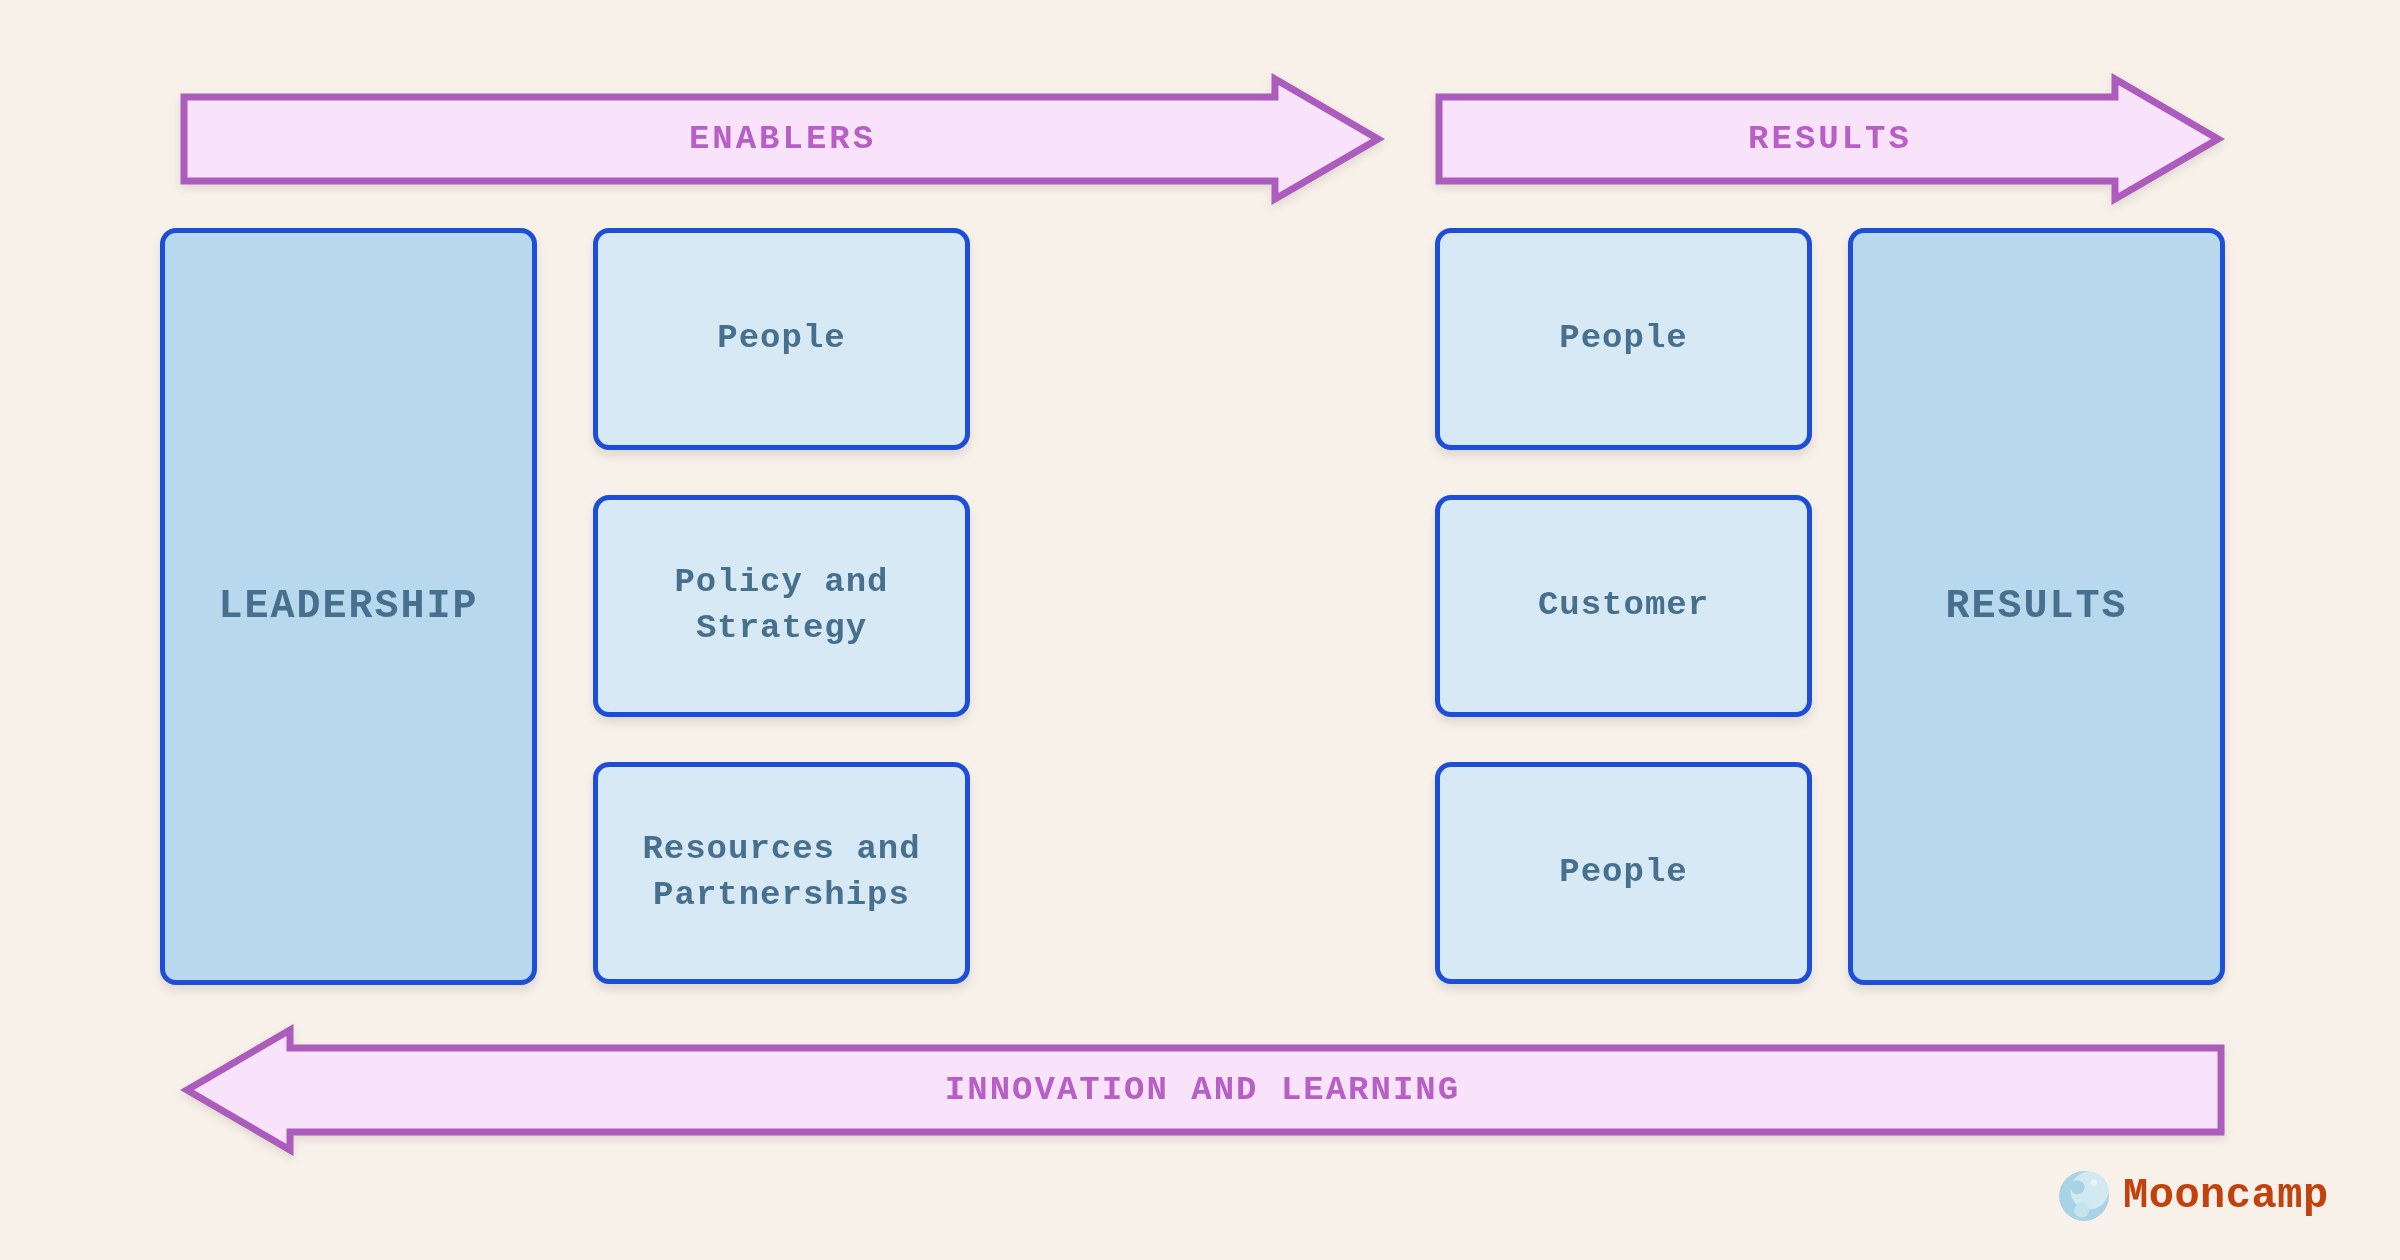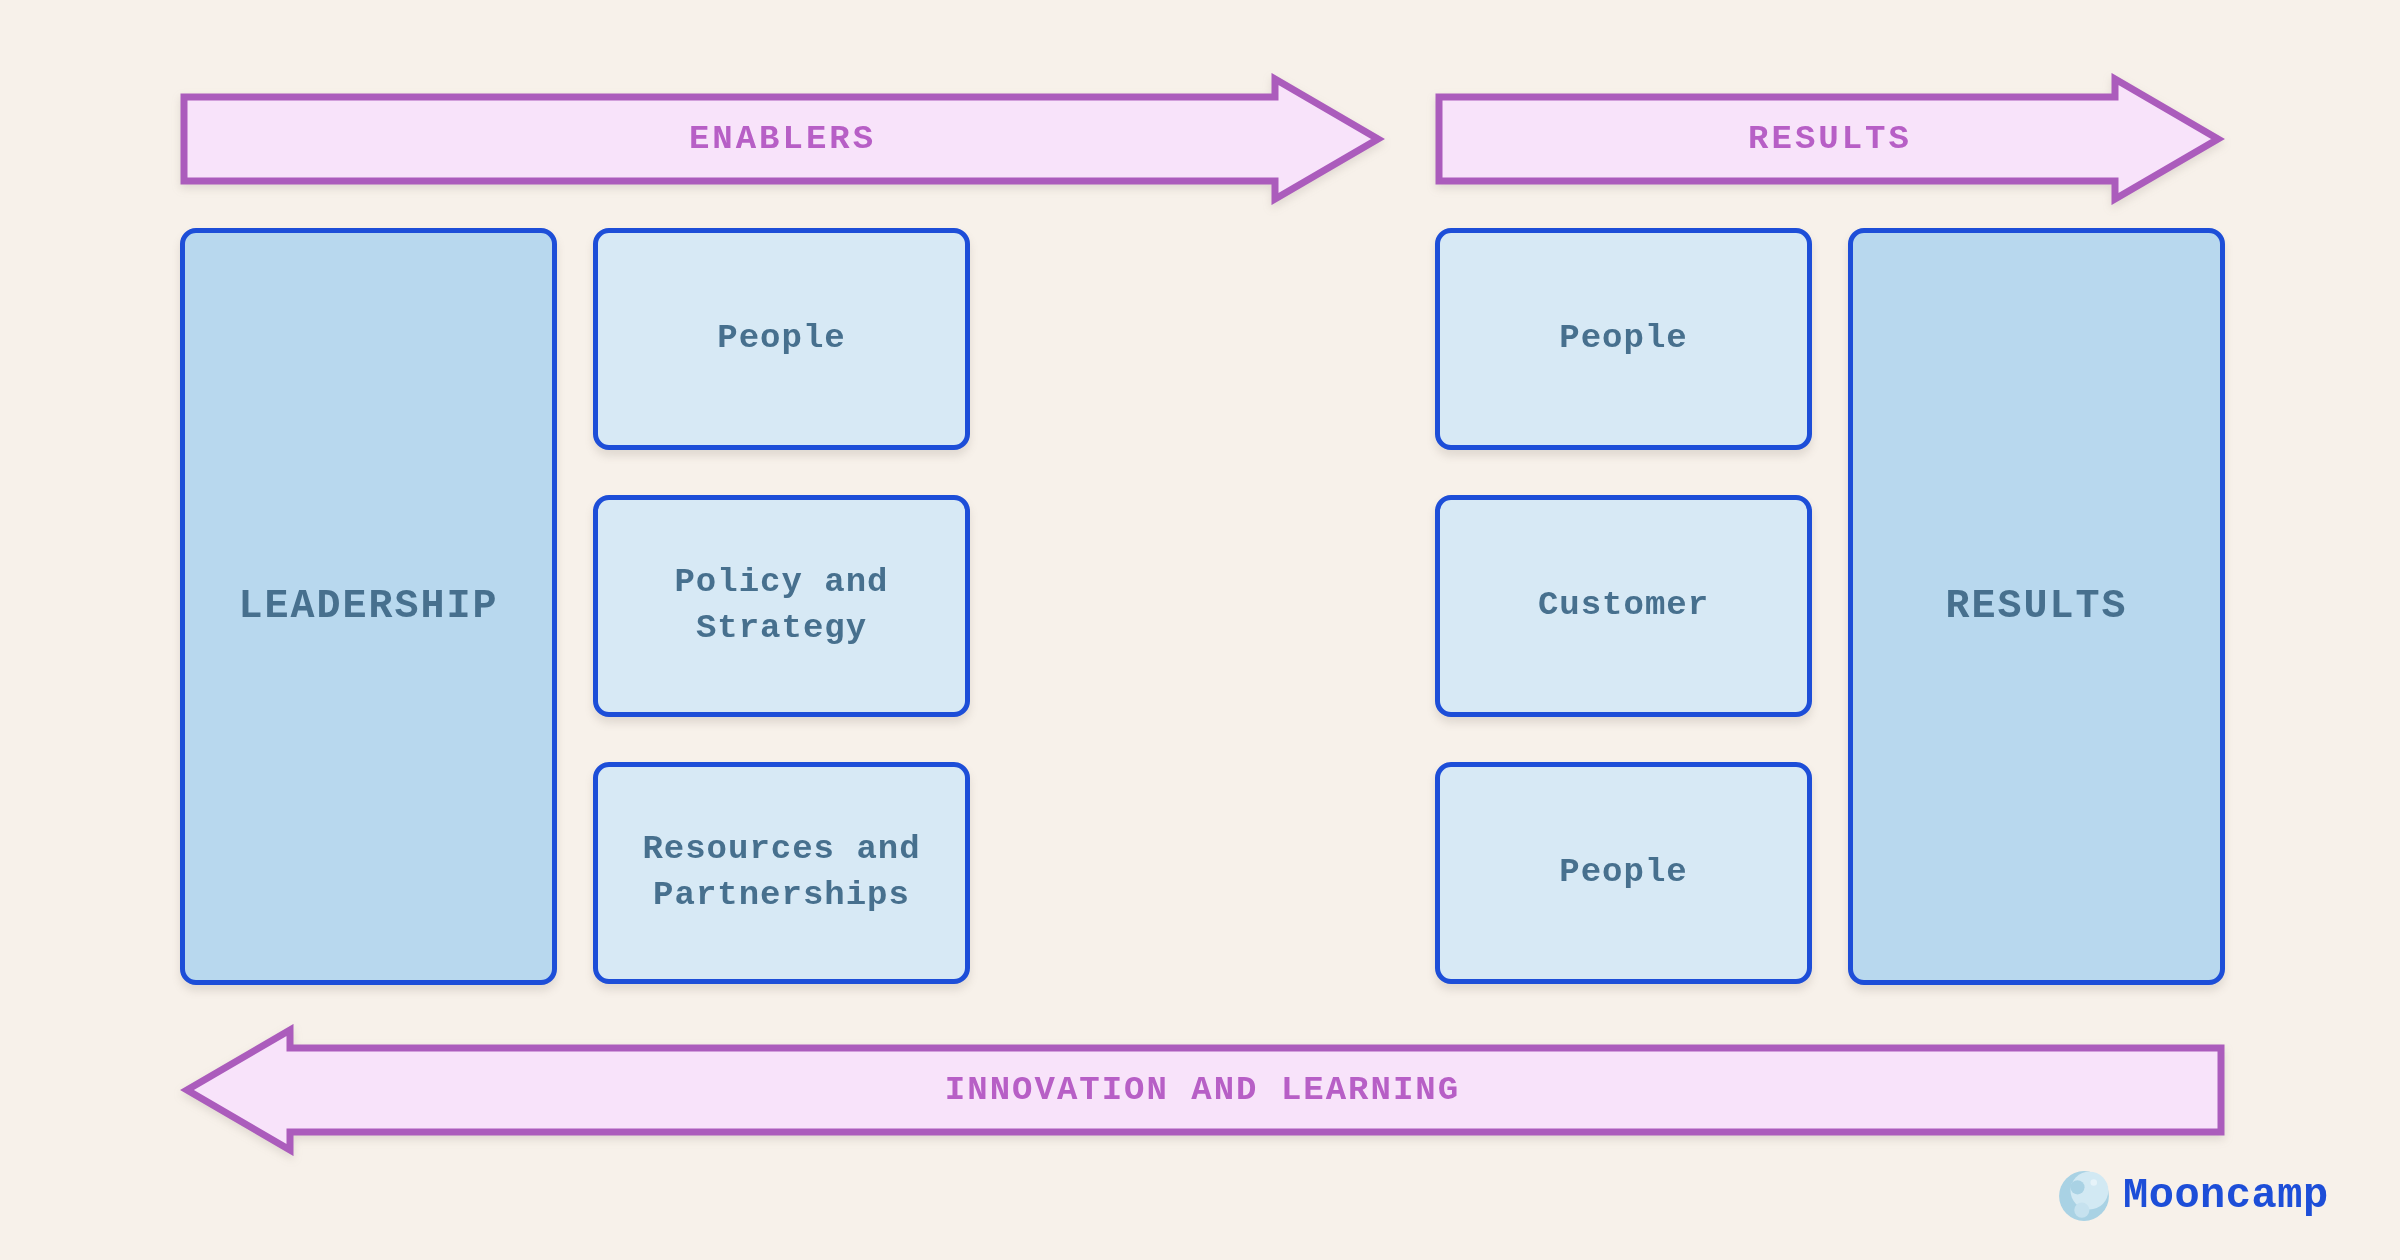--- a/index.html
+++ b/index.html
@@ -73,21 +73,21 @@
     width: 377px;
     height: 222px;
     background: #d7e9f5;
     font-size: 34px;
     font-weight: bold;
     letter-spacing: 1px;
     line-height: 1.35;
   }
   .box-small .box-label { max-width: 300px; }
 
-  .col-leadership { left: 180px; }
+  .col-leadership { left: 160px; }
   .col-enablers   { left: 593px; }
   .col-processes  { left: 1014px; }
   .col-results-sm { left: 1435px; }
   .col-results    { left: 1848px; }
 
   .row-1 { top: 228px; }
   .row-2 { top: 495px; }
   .row-3 { top: 762px; }
 
   
@@ -95,21 +95,21 @@
     position: absolute;
     left: 2058px;
     top: 1170px;
     display: flex;
     align-items: center;
     gap: 13px;
   }
   .logo-text {
     font-size: 42px;
     font-weight: bold;
-    color: #1d4ed8;
+    color: #c2410c;
     letter-spacing: 0.5px;
   }
 </style>
 </head>
 <body>
 
 <div class="canvas">
 
   <div class="arrow arrow-enablers">
     <svg width="1205" height="132" viewBox="0 0 1205 132">

